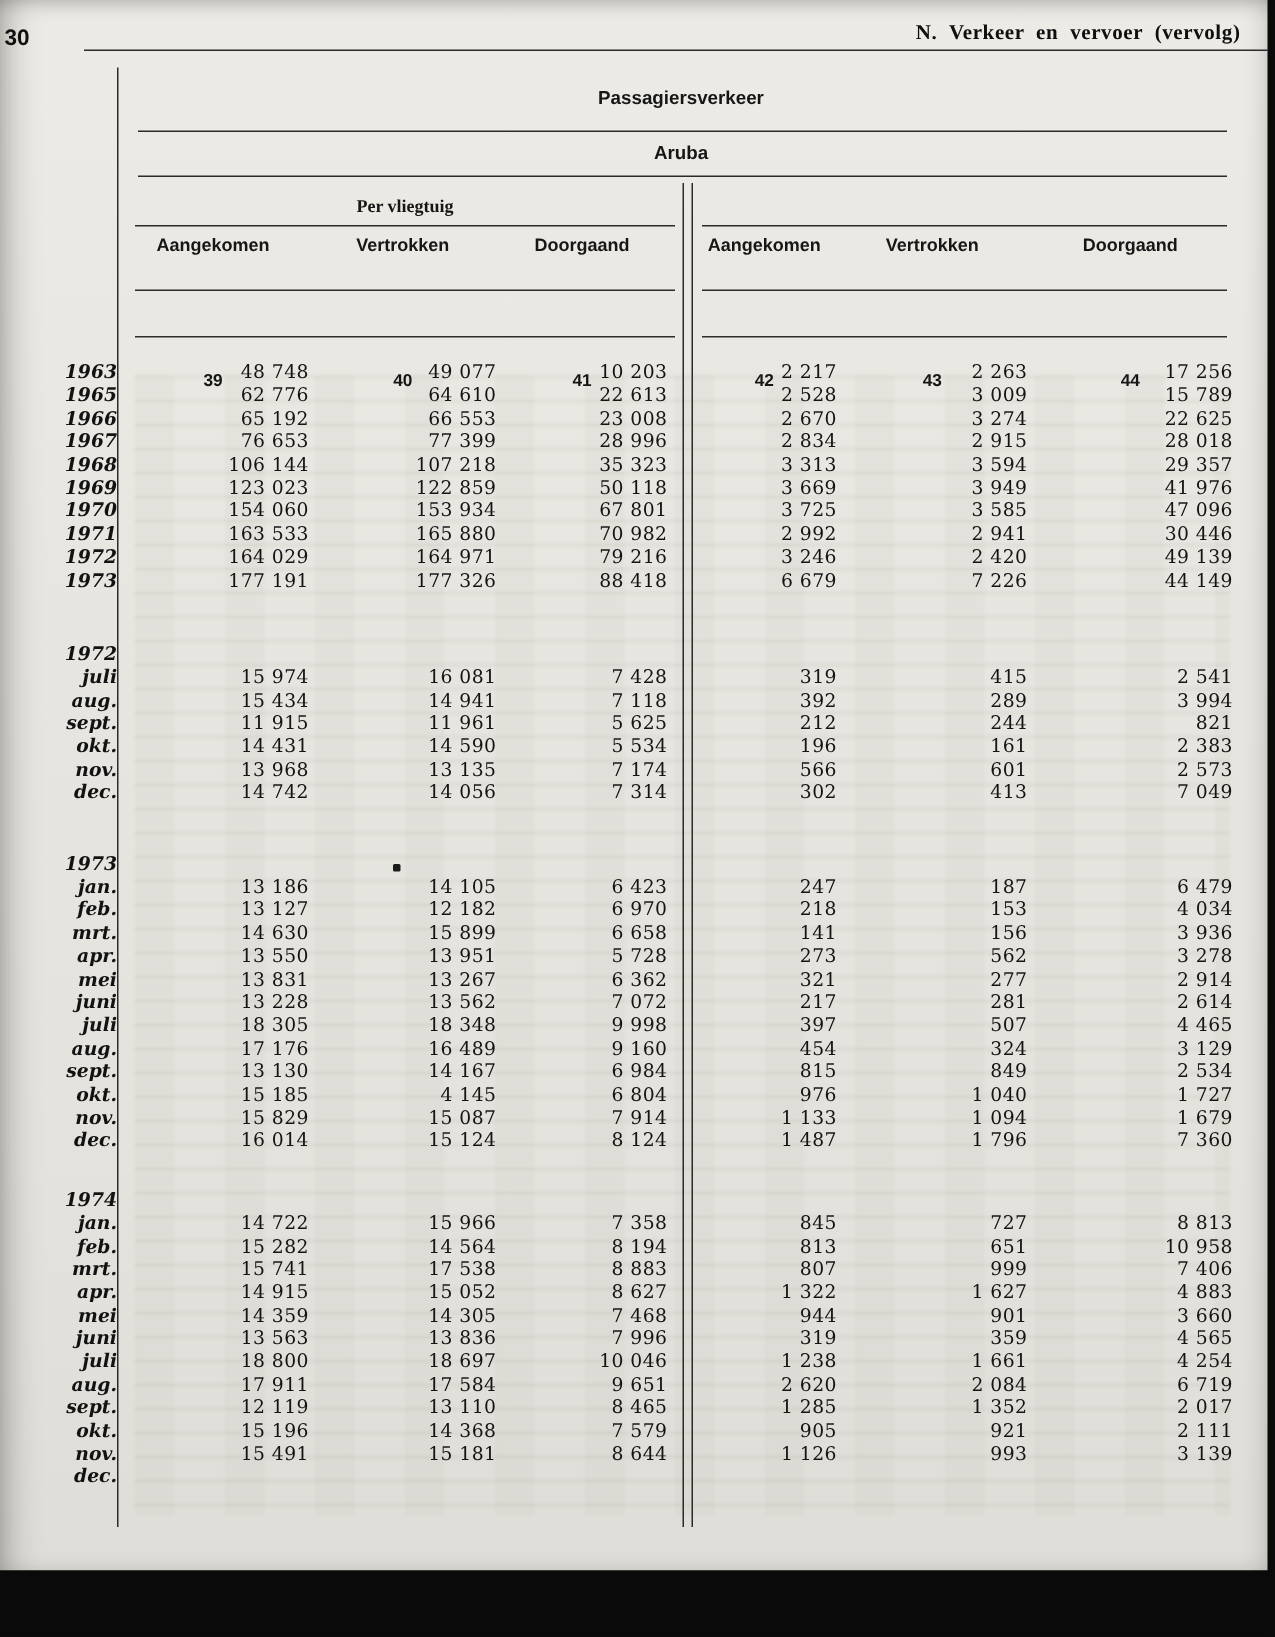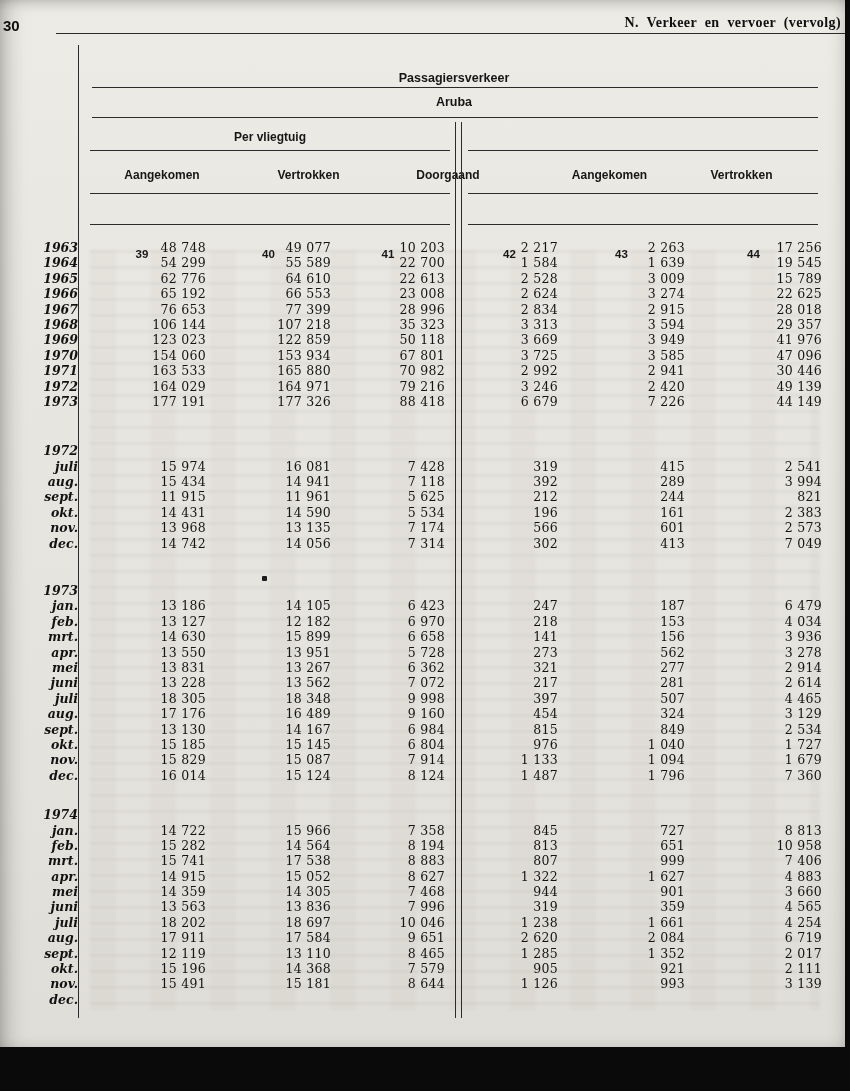--- a/index.html
+++ b/index.html
@@ -10,24 +10,24 @@
         box-shadow:inset 16px 0 26px -16px rgba(0,0,0,.40),
                    inset -12px 0 20px -12px rgba(0,0,0,.30),
                    inset 0 10px 18px -12px rgba(0,0,0,.25);}
   .ghost{position:absolute;left:90px;top:250px;width:730px;height:760px;pointer-events:none;
         background-image:repeating-linear-gradient(180deg, rgba(90,85,75,.05) 0 3px, transparent 3px 16px),
                          repeating-linear-gradient(90deg, rgba(90,85,75,.03) 0 26px, transparent 26px 60px);
         filter:blur(1px);}
   .hline{position:absolute;height:1px;background:#2b2b2b;}
   .vline{position:absolute;width:1px;background:#2b2b2b;}
   .page-number{position:absolute;left:3px;top:17px;font:700 15px "Liberation Sans",sans-serif;color:#0f0f0f;}
-  .header-right{position:absolute;right:8px;top:15px;font:700 14px "Liberation Serif",serif;
+  .header-right{position:absolute;right:22px;top:15px;font:700 14px "Liberation Serif",serif;
         color:#0f0f0f;word-spacing:4px;letter-spacing:.4px;}
   .table-title{position:absolute;top:58px;left:90px;width:728px;text-align:center;
-        font:700 12.5px "Liberation Sans",sans-serif;margin-top:13px;}
+        font:700 12.5px "Liberation Sans",sans-serif;}
   .table-subtitle{position:absolute;top:95px;left:90px;width:728px;text-align:center;
         font:700 12.5px "Liberation Sans",sans-serif;}
   .group-label{position:absolute;top:130px;text-align:center;font:700 12px "Liberation Sans",sans-serif;}
   .grid{display:grid;grid-template-columns:78px 128px 125px 114px 16px 97px 127px 137px;}
   .hcell{text-align:center;font:700 12px "Liberation Sans",sans-serif;}
   .ncell{text-align:center;font:700 11.5px "Liberation Sans",sans-serif;margin-top:43px;}
   .table-body{position:absolute;left:0;top:240px;width:822px;}
   .row{display:grid;grid-template-columns:78px 128px 125px 114px 16px 97px 127px 137px;
         height:15.4px;align-items:baseline;}
   .cell{text-align:right;font:400 12.5px "DejaVu Serif",serif;color:#141414;
@@ -50,25 +50,25 @@
     <div class="page-number">30</div>
     <div class="header-right">N. Verkeer en vervoer (vervolg)</div>
     <div class="hline" style="top:33px;left:56px;width:789px;"></div>
 
     <div class="table-title">Passagiersverkeer</div>
     <div class="hline" style="top:87px;left:92px;width:726px;"></div>
 
     <div class="table-subtitle">Aruba</div>
     <div class="hline" style="top:117px;left:92px;width:726px;"></div>
 
-    <div class="group-label" style="left:88px;width:364px;">Per vliegtuig</div>
+    <div class="group-label" style="left:88px;width:364px;font-family:Liberation Serif, serif;">Per vliegtuig</div>
     <div class="hline" style="top:150px;left:90px;width:360px;"></div>
     <div class="hline" style="top:150px;left:468px;width:350px;"></div>
 
-    <div class="grid" style="position:absolute;top:168px;left:0;width:822px;gap:20px;">
+    <div class="grid" style="position:absolute;top:156px;left:0;width:822px;">
       <div></div>
       <div class="hcell">Aangekomen</div>
       <div class="hcell">Vertrokken</div>
       <div class="hcell">Doorgaand</div>
       <div></div>
       <div class="hcell">Aangekomen</div>
       <div class="hcell">Vertrokken</div>
       <div class="hcell">Doorgaand</div>
     </div>
     <div class="hline" style="top:193px;left:90px;width:360px;"></div>
@@ -96,46 +96,36 @@
           <div class="row-label">1963</div>
           <div class="cell">48 748</div>
           <div class="cell">49 077</div>
           <div class="cell">10 203</div>
           <div class="cell"></div>
           <div class="cell">2 217</div>
           <div class="cell">2 263</div>
           <div class="cell">17 256</div>
         </div>
         <div class="row">
-          <div class="row-label">1964</div>
-          <div class="cell">54 299</div>
-          <div class="cell">55 589</div>
-          <div class="cell">22 700</div>
-          <div class="cell"></div>
-          <div class="cell">1 584</div>
-          <div class="cell">1 639</div>
-          <div class="cell">19 545</div>
-        </div>
-        <div class="row">
           <div class="row-label">1965</div>
           <div class="cell">62 776</div>
           <div class="cell">64 610</div>
           <div class="cell">22 613</div>
           <div class="cell"></div>
           <div class="cell">2 528</div>
           <div class="cell">3 009</div>
           <div class="cell">15 789</div>
         </div>
         <div class="row">
           <div class="row-label">1966</div>
           <div class="cell">65 192</div>
           <div class="cell">66 553</div>
           <div class="cell">23 008</div>
           <div class="cell"></div>
-          <div class="cell">2 624</div>
+          <div class="cell">2 670</div>
           <div class="cell">3 274</div>
           <div class="cell">22 625</div>
         </div>
         <div class="row">
           <div class="row-label">1967</div>
           <div class="cell">76 653</div>
           <div class="cell">77 399</div>
           <div class="cell">28 996</div>
           <div class="cell"></div>
           <div class="cell">2 834</div>
@@ -356,21 +346,21 @@
           <div class="cell">14 167</div>
           <div class="cell">6 984</div>
           <div class="cell"></div>
           <div class="cell">815</div>
           <div class="cell">849</div>
           <div class="cell">2 534</div>
         </div>
         <div class="row">
           <div class="row-label">okt.</div>
           <div class="cell">15 185</div>
-          <div class="cell">15 145</div>
+          <div class="cell">4 145</div>
           <div class="cell">6 804</div>
           <div class="cell"></div>
           <div class="cell">976</div>
           <div class="cell">1 040</div>
           <div class="cell">1 727</div>
         </div>
         <div class="row">
           <div class="row-label">nov.</div>
           <div class="cell">15 829</div>
           <div class="cell">15 087</div>
@@ -449,21 +439,21 @@
           <div class="cell">13 563</div>
           <div class="cell">13 836</div>
           <div class="cell">7 996</div>
           <div class="cell"></div>
           <div class="cell">319</div>
           <div class="cell">359</div>
           <div class="cell">4 565</div>
         </div>
         <div class="row">
           <div class="row-label">juli</div>
-          <div class="cell">18 202</div>
+          <div class="cell">18 800</div>
           <div class="cell">18 697</div>
           <div class="cell">10 046</div>
           <div class="cell"></div>
           <div class="cell">1 238</div>
           <div class="cell">1 661</div>
           <div class="cell">4 254</div>
         </div>
         <div class="row">
           <div class="row-label">aug.</div>
           <div class="cell">17 911</div>

